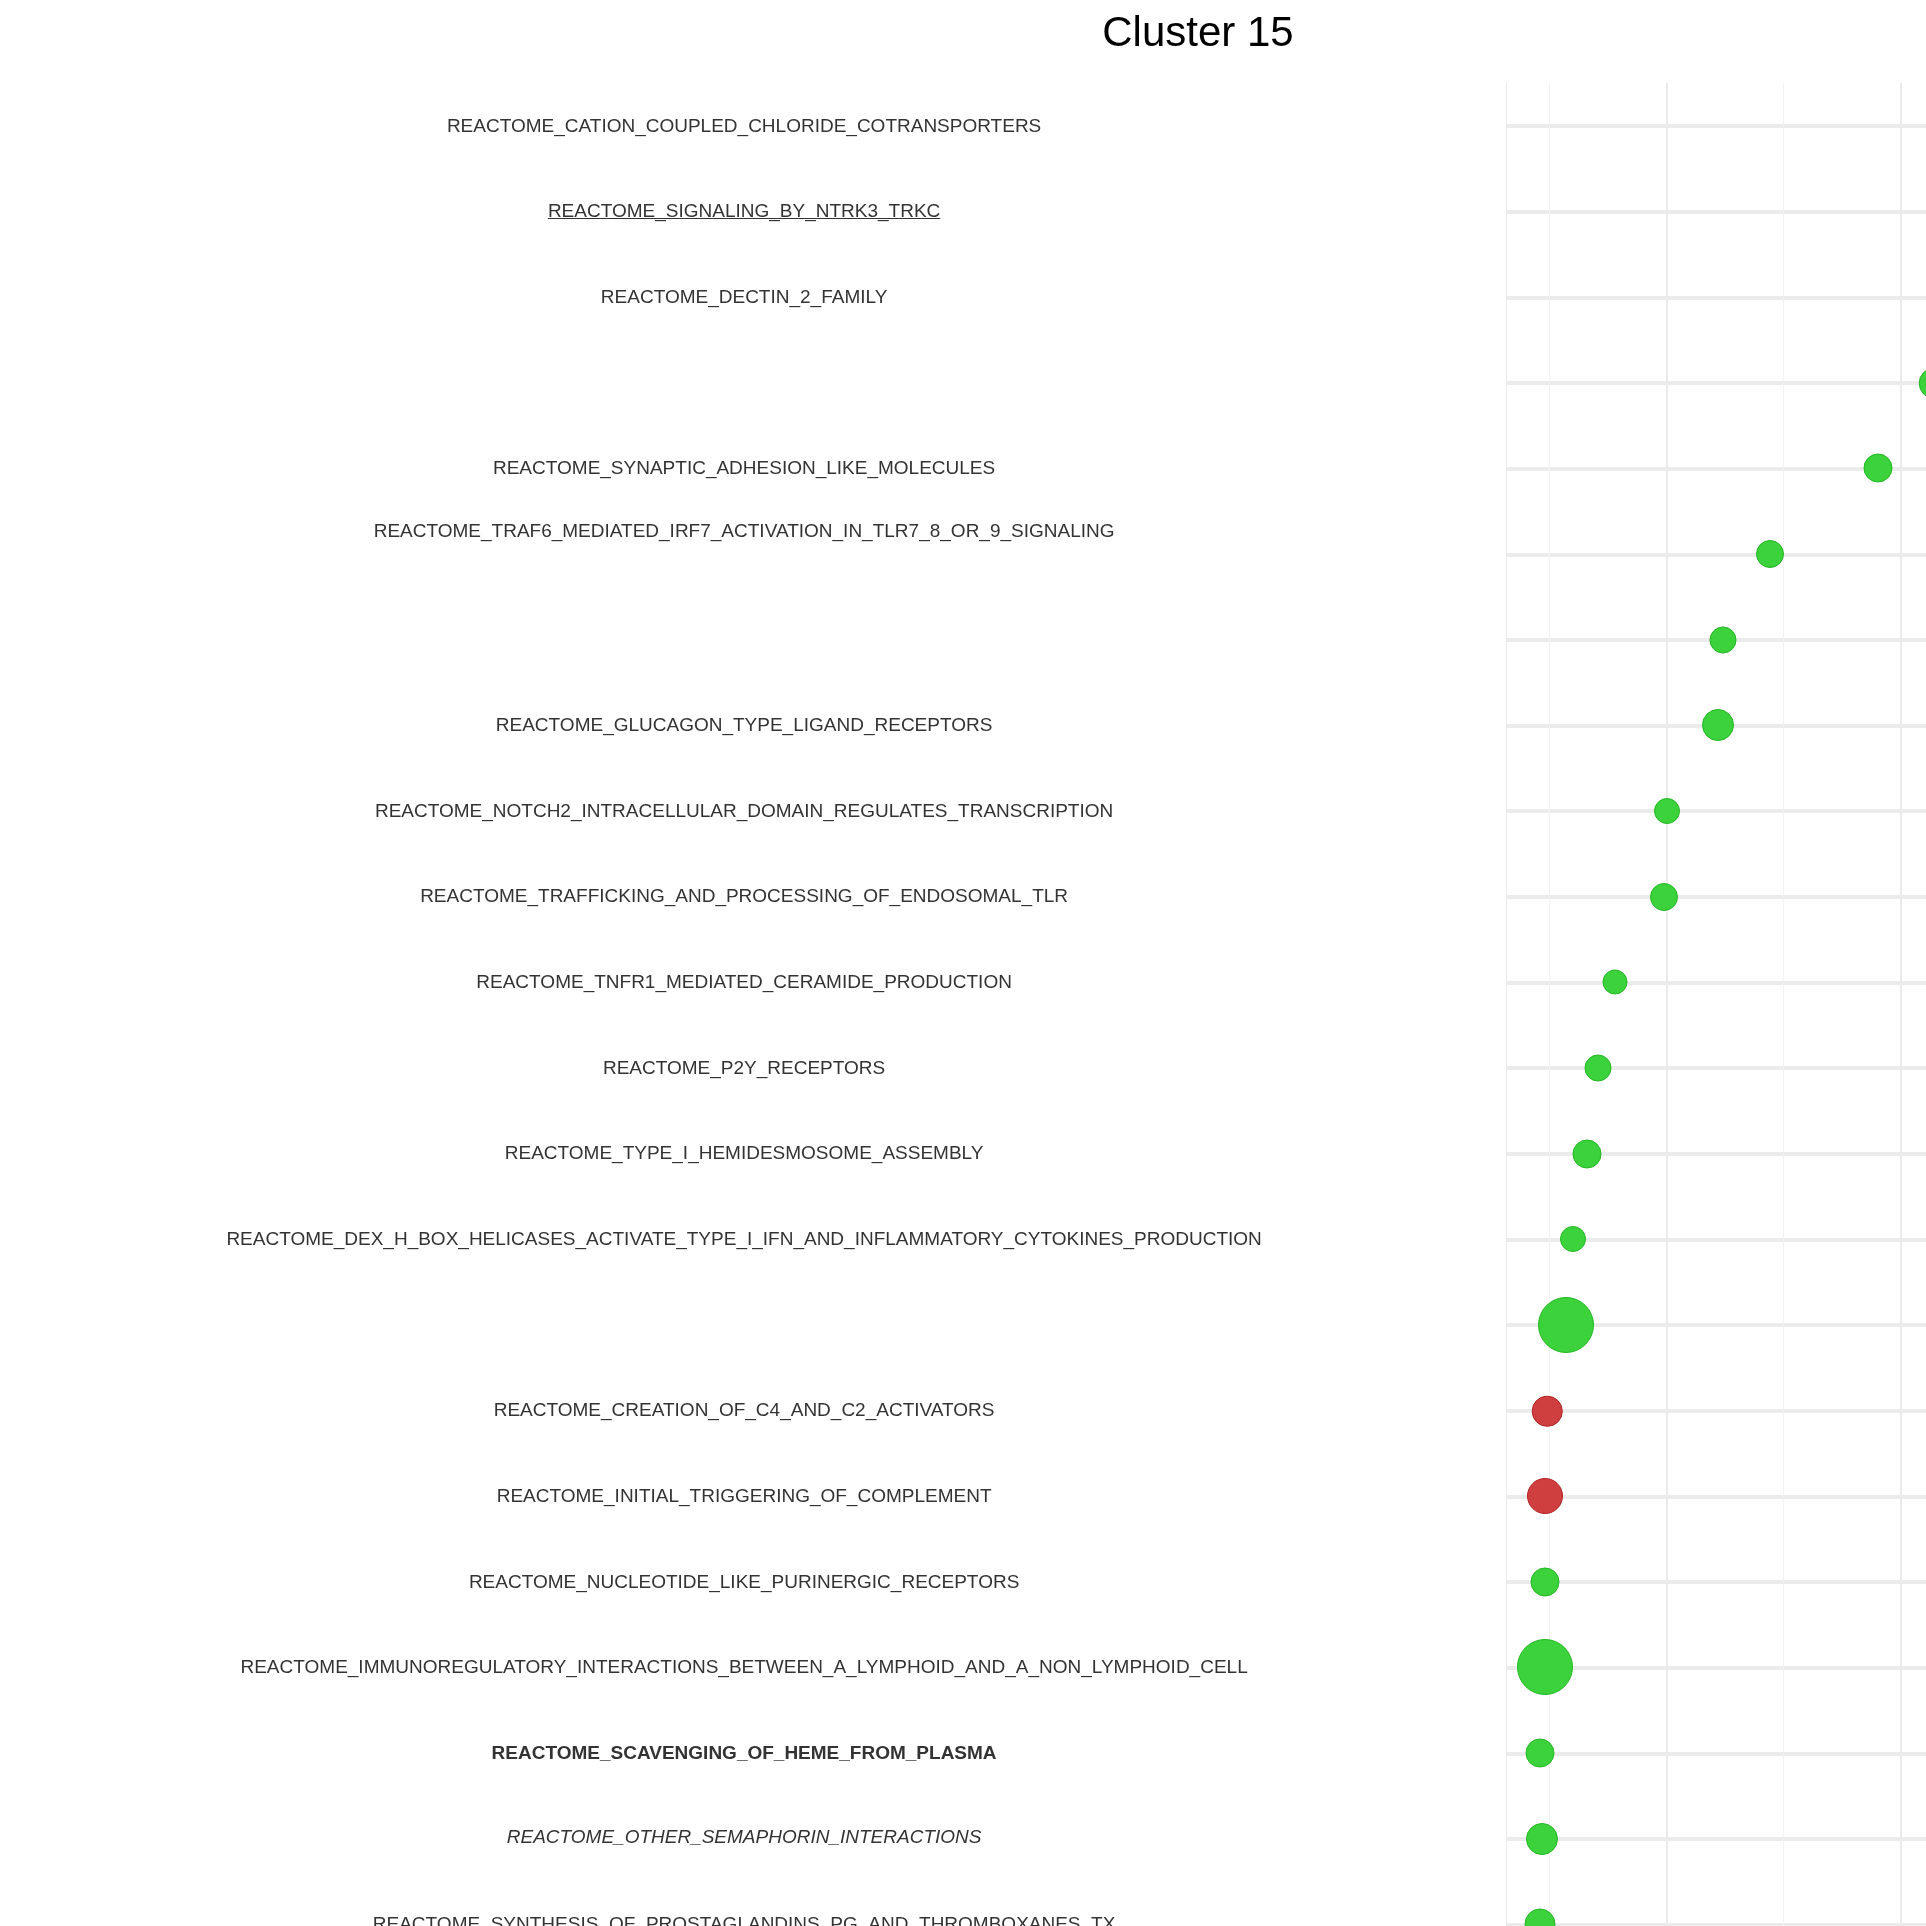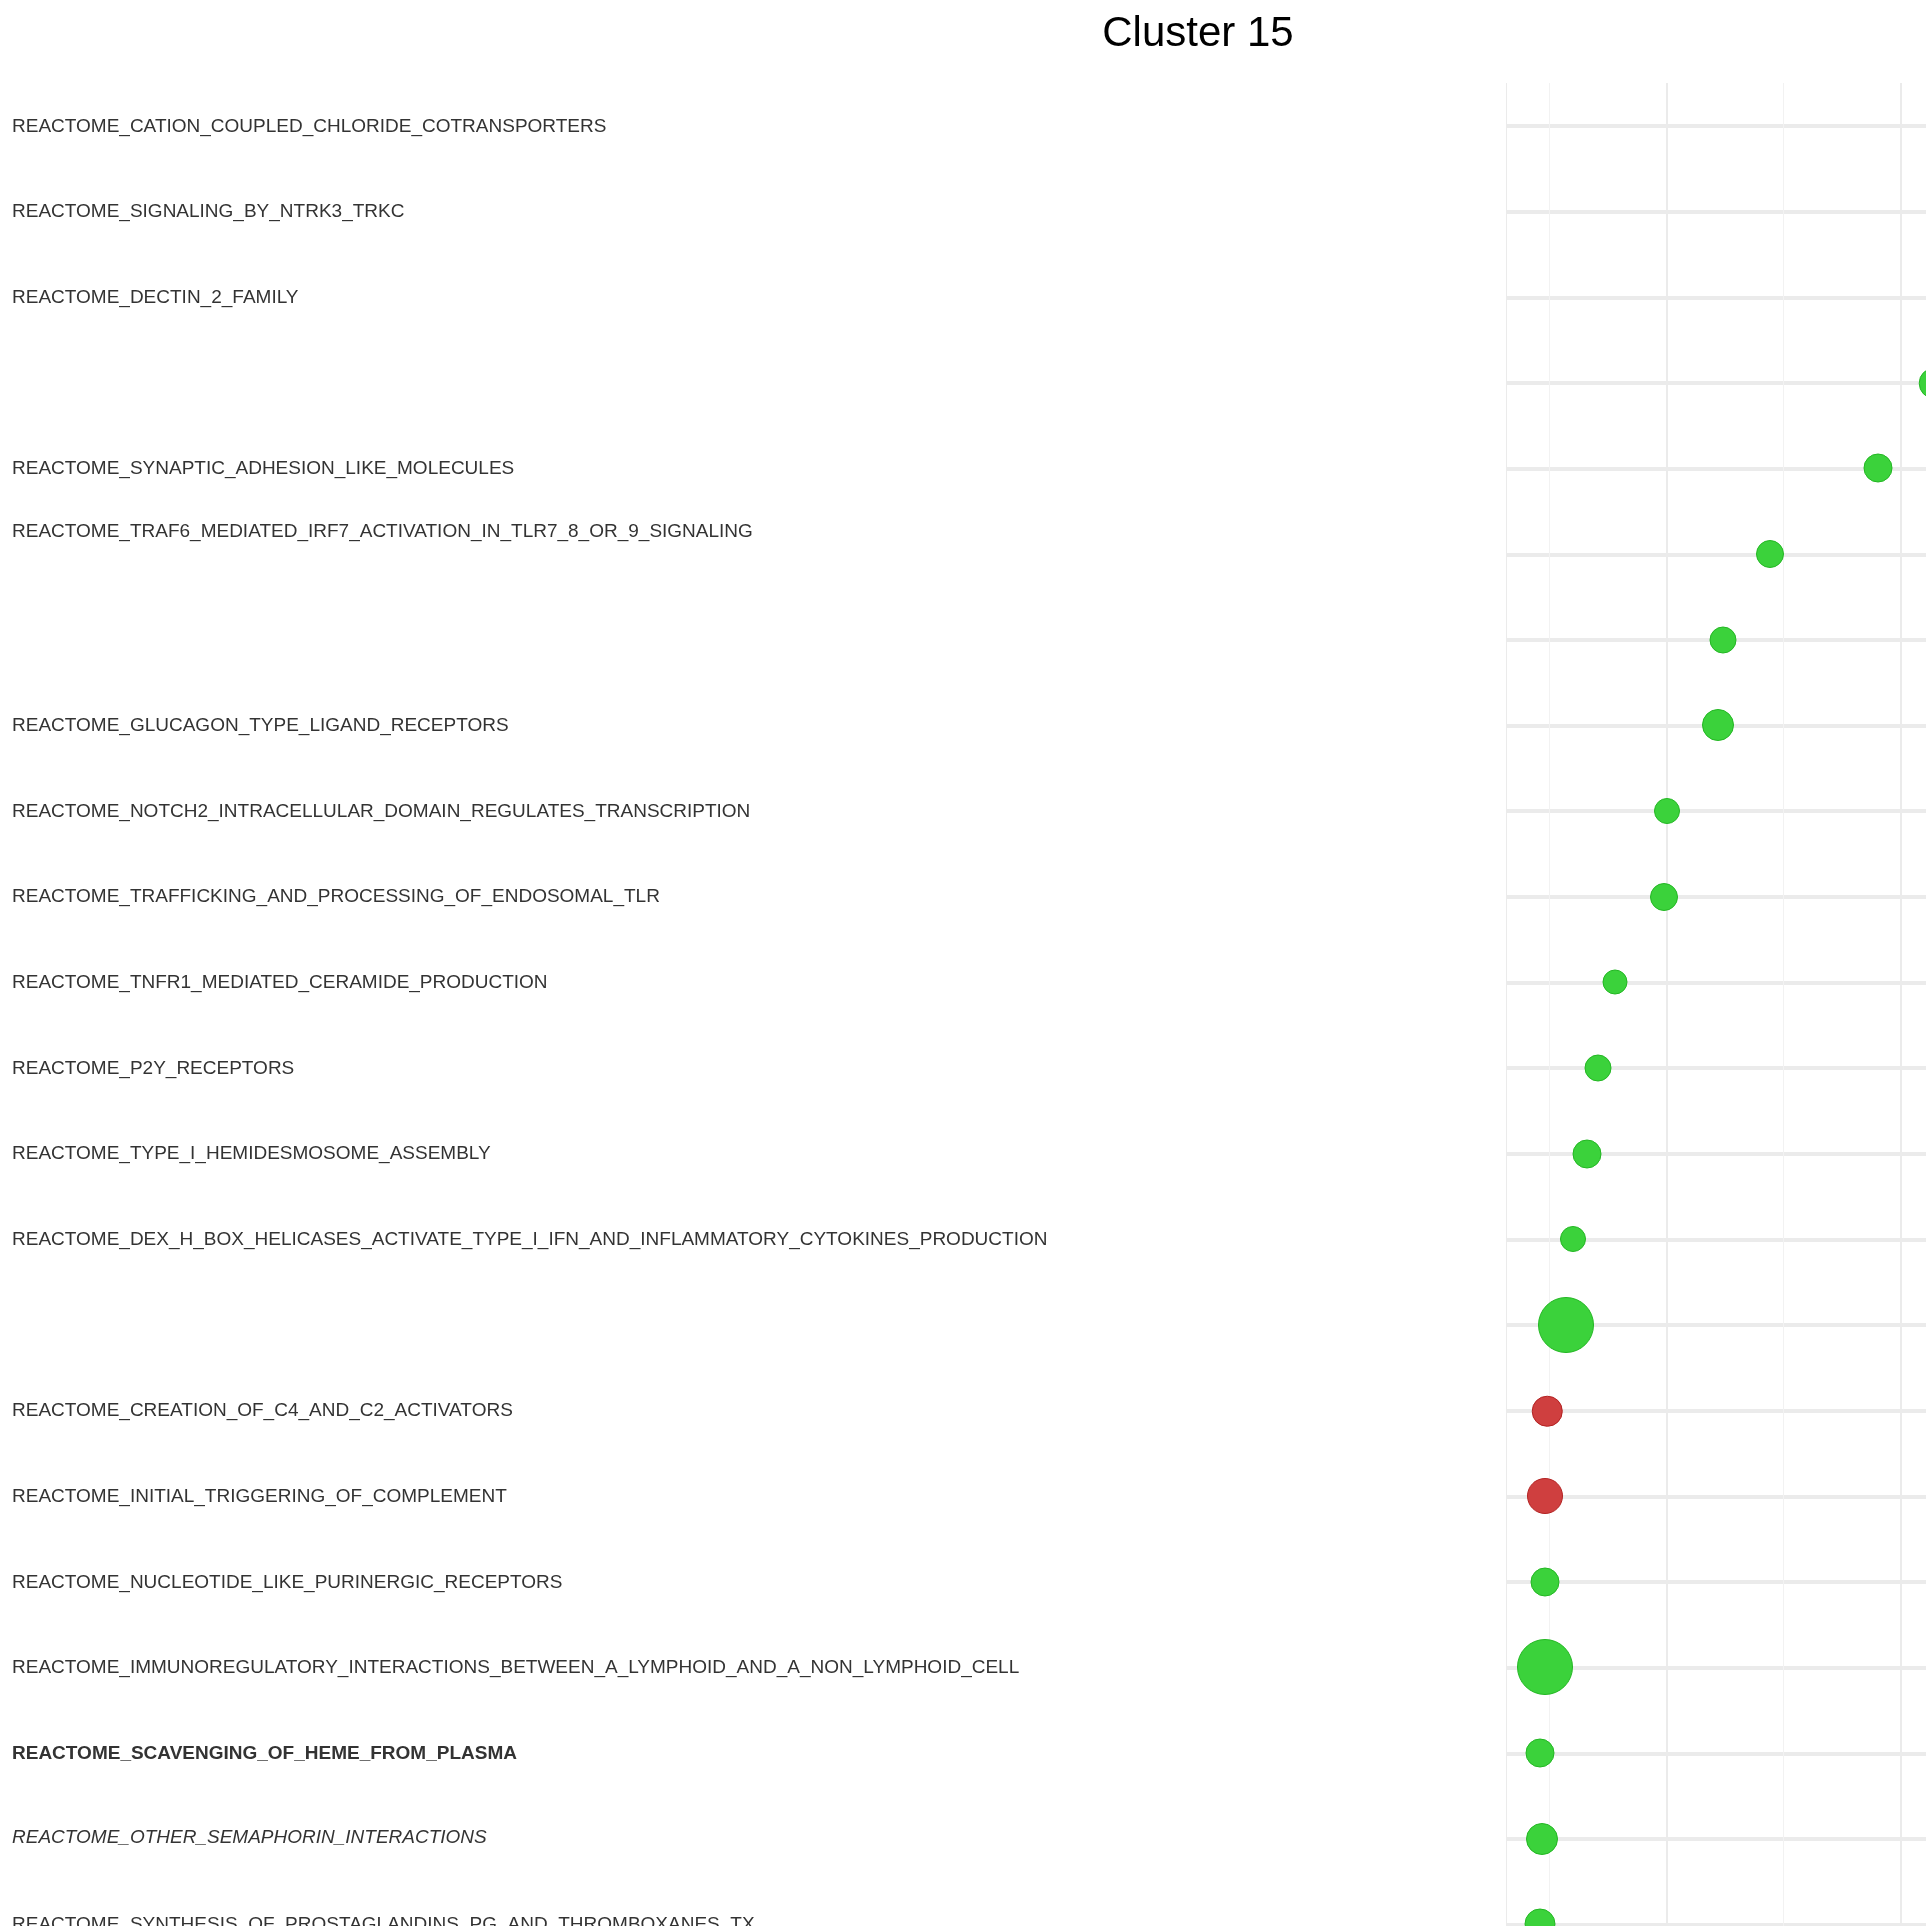--- a/index.html
+++ b/index.html
@@ -66,21 +66,21 @@
   }
   .point.up   { background: #3bd23b; border: 1.5px solid #23b723; }
   .point.down { background: #cf3f3f; border: 1.5px solid #b32222; }
 
   
   .ylabel {
     position: absolute;
     right: 0;
     transform: translateY(-50%);
     width: 1475px;
-    text-align: left;
+    text-align: center;
     font-size: 19px;
     color: #333333;
     white-space: nowrap;
     padding-right: 10.8px;
     box-sizing: border-box;
   }
   #ylabels {
     position: absolute;
     left: 0;
     top: 0;
@@ -141,21 +141,21 @@
       <div class="point down" title="REACTOME_INITIAL_TRIGGERING_OF_COMPLEMENT  |  -log10(P)=2.4  |  genes=20  |  Down" style="width: 36px; height: 36px; left: 38px; top: 1413px;"></div>
       <div class="point up" title="REACTOME_NUCLEOTIDE_LIKE_PURINERGIC_RECEPTORS  |  -log10(P)=2.4  |  genes=10  |  Up" style="width: 29px; height: 29px; left: 38px; top: 1499px;"></div>
       <div class="point up" title="REACTOME_IMMUNOREGULATORY_INTERACTIONS_BETWEEN_A_LYMPHOID_AND_A_NON_LYMPHOID_CELL  |  -log10(P)=2.4  |  genes=64  |  Up" style="width: 56px; height: 56px; left: 38px; top: 1584px;"></div>
       <div class="point up" title="REACTOME_SCAVENGING_OF_HEME_FROM_PLASMA  |  -log10(P)=2.3  |  genes=10  |  Up" style="width: 29px; height: 29px; left: 33px; top: 1670px;"></div>
       <div class="point up" title="REACTOME_OTHER_SEMAPHORIN_INTERACTIONS  |  -log10(P)=2.35  |  genes=14  |  Up" style="width: 32px; height: 32px; left: 35px; top: 1756px;"></div>
       <div class="point up" title="REACTOME_SYNTHESIS_OF_PROSTAGLANDINS_PG_AND_THROMBOXANES_TX  |  -log10(P)=2.3  |  genes=13  |  Up" style="width: 31px; height: 31px; left: 33px; top: 1841px;"></div>
     </div>
 
   <div id="ylabels">
       <div class="ylabel" style="top: 126px;">REACTOME_CATION_COUPLED_CHLORIDE_COTRANSPORTERS</div>
-      <div class="ylabel" style="top: 211px;">REACTOME_SIGNALING_BY_NTRK3_TRKC</div>
+      <div class="ylabel" style="top: 211px; text-decoration: underline;">REACTOME_SIGNALING_BY_NTRK3_TRKC</div>
       <div class="ylabel" style="top: 297px;">REACTOME_DECTIN_2_FAMILY</div>
       <div class="ylabel" style="top: 468px;">REACTOME_SYNAPTIC_ADHESION_LIKE_MOLECULES</div>
       <div class="ylabel" style="top: 531px;">REACTOME_TRAF6_MEDIATED_IRF7_ACTIVATION_IN_TLR7_8_OR_9_SIGNALING</div>
       <div class="ylabel" style="top: 725px;">REACTOME_GLUCAGON_TYPE_LIGAND_RECEPTORS</div>
       <div class="ylabel" style="top: 811px;">REACTOME_NOTCH2_INTRACELLULAR_DOMAIN_REGULATES_TRANSCRIPTION</div>
       <div class="ylabel" style="top: 896px;">REACTOME_TRAFFICKING_AND_PROCESSING_OF_ENDOSOMAL_TLR</div>
       <div class="ylabel" style="top: 982px;">REACTOME_TNFR1_MEDIATED_CERAMIDE_PRODUCTION</div>
       <div class="ylabel" style="top: 1068px;">REACTOME_P2Y_RECEPTORS</div>
       <div class="ylabel" style="top: 1153px;">REACTOME_TYPE_I_HEMIDESMOSOME_ASSEMBLY</div>
       <div class="ylabel" style="top: 1239px;">REACTOME_DEX_H_BOX_HELICASES_ACTIVATE_TYPE_I_IFN_AND_INFLAMMATORY_CYTOKINES_PRODUCTION</div>

